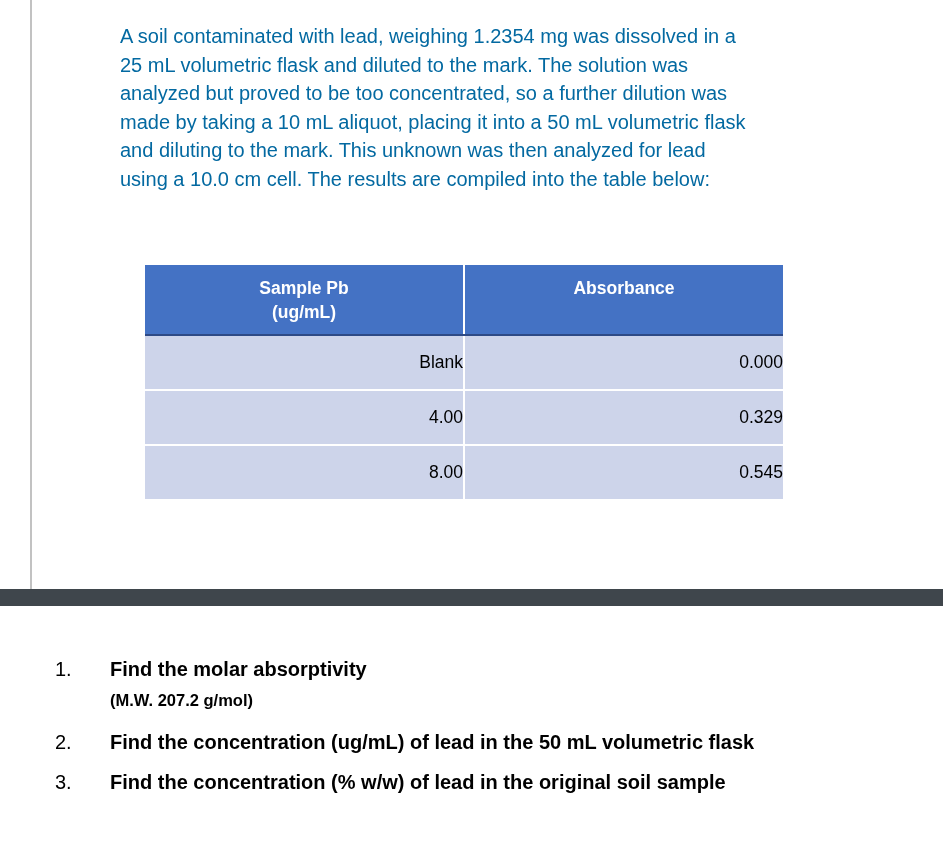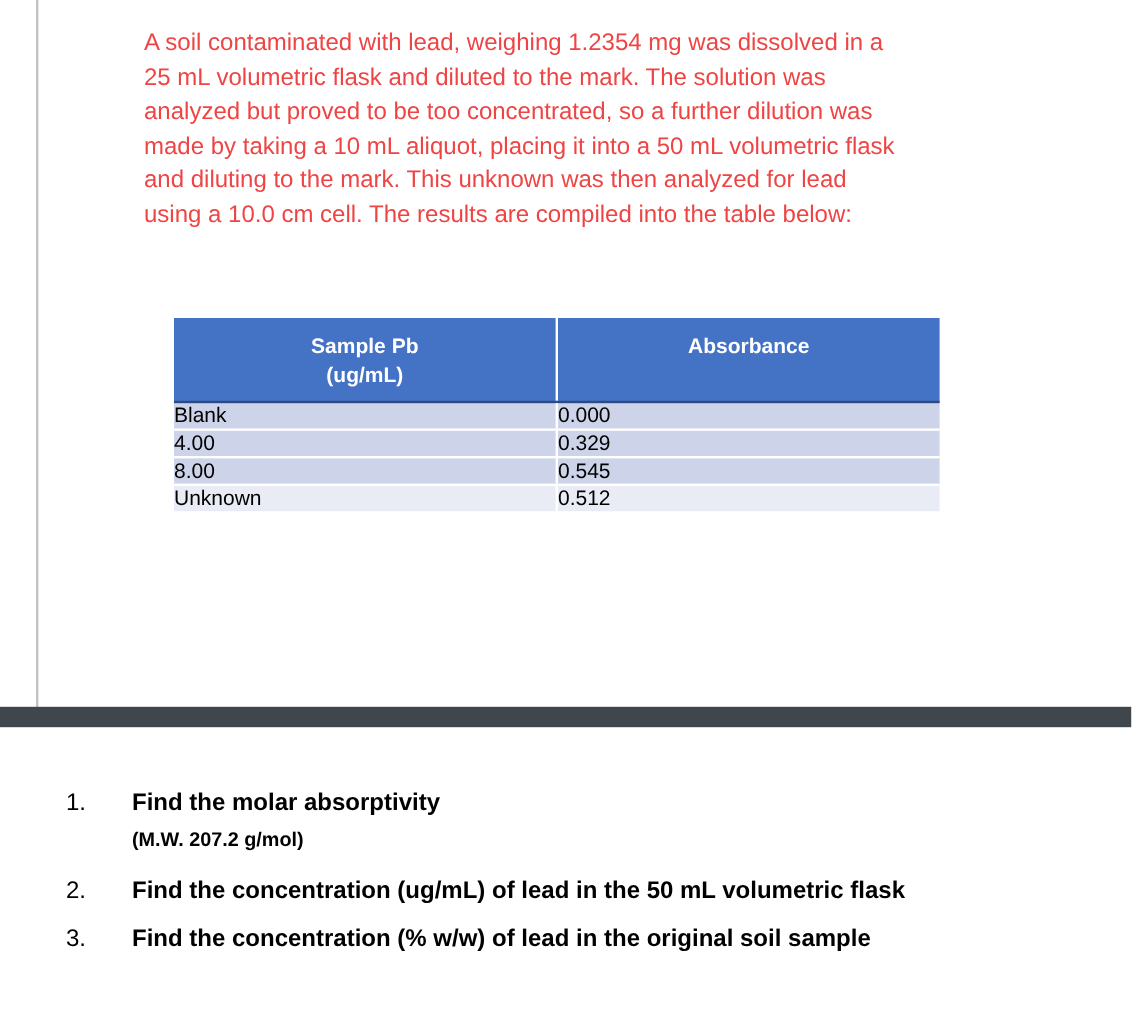--- a/index.html
+++ b/index.html
@@ -22,21 +22,21 @@
     background: #c2c2c2;
   }
   .problem-text {
     position: absolute;
     left: 120px;
     top: 22px;
     width: 785px;
     font-size: 20px;
     line-height: 28.5px;
     white-space: pre-line;
-    color: #ef4444;
+    color: #0369a1;
   }
   table.data-table {
     position: absolute;
     left: 145px;
     top: 265px;
     width: 638px;
     border-collapse: collapse;
     table-layout: fixed;
   }
   table.data-table th {
@@ -49,23 +49,23 @@
     padding: 11px 0 10px 0;
     line-height: 24px;
     border-bottom: 2px solid #2e4a86;
   }
   table.data-table th + th,
   table.data-table td + td {
     border-left: 2px solid #ffffff;
   }
   table.data-table td {
     font-size: 17.5px;
-    text-align: left;
+    text-align: right;
     vertical-align: middle;
-    height: 23px;
+    height: 55px;
     padding: 0;
     border-bottom: 2px solid #ffffff;
   }
   tr.row-odd td { background: #cdd4ea; }
   tr.row-even td { background: #e9ebf5; }
   .divider-bar {
     position: absolute;
     left: 0;
     top: 589px;
     width: 943px;
@@ -121,24 +121,20 @@
         <td>0.000</td>
       </tr>
       <tr class="row-odd">
         <td>4.00</td>
         <td>0.329</td>
       </tr>
       <tr class="row-odd">
         <td>8.00</td>
         <td>0.545</td>
       </tr>
-      <tr class="row-even">
-        <td>Unknown</td>
-        <td>0.512</td>
-      </tr>
     </tbody>
   </table>
 
   <div class="divider-bar"></div>
 
   <div class="questions">
 
     <div class="question q1">
       <span class="q-num">1.</span>
       <div class="q-body">

